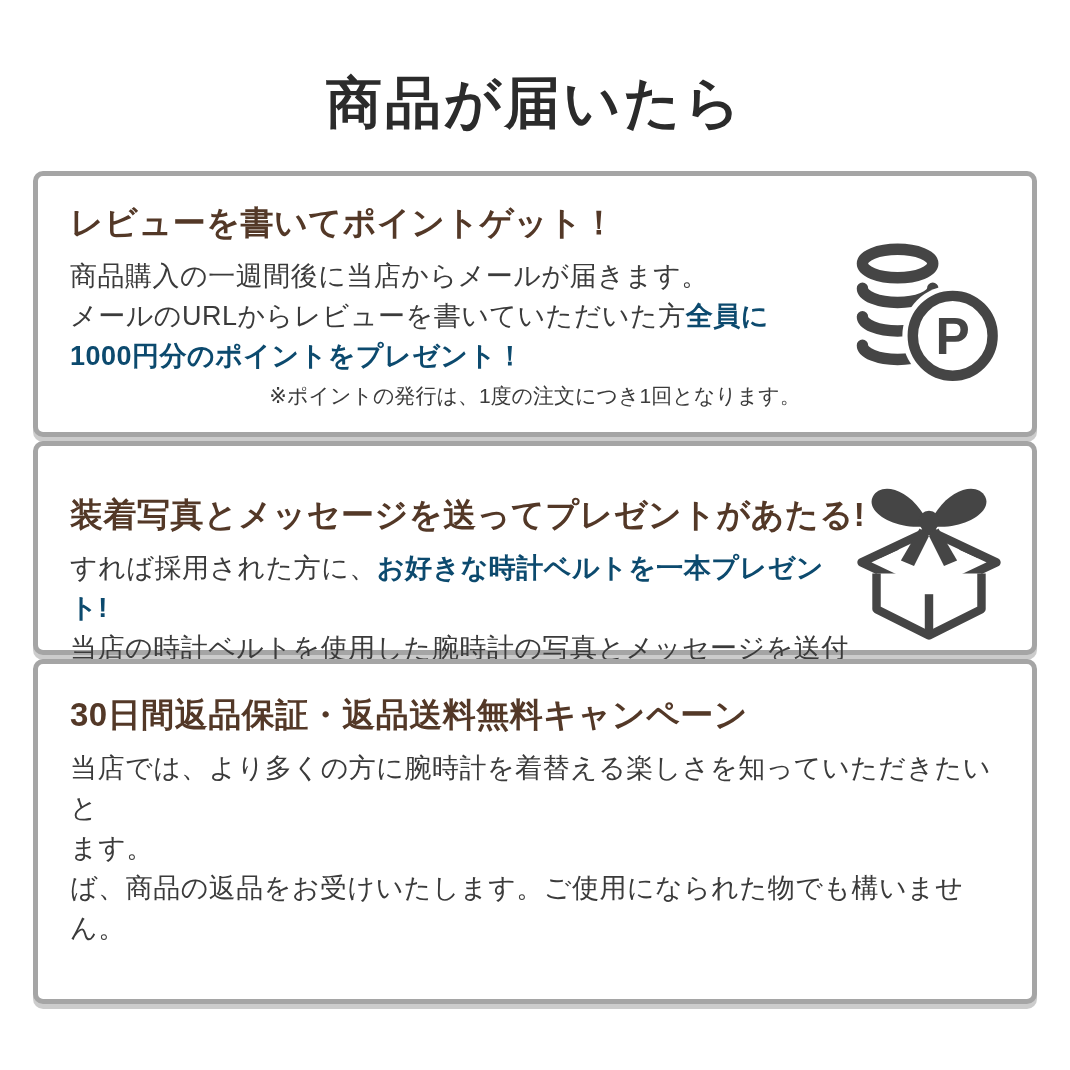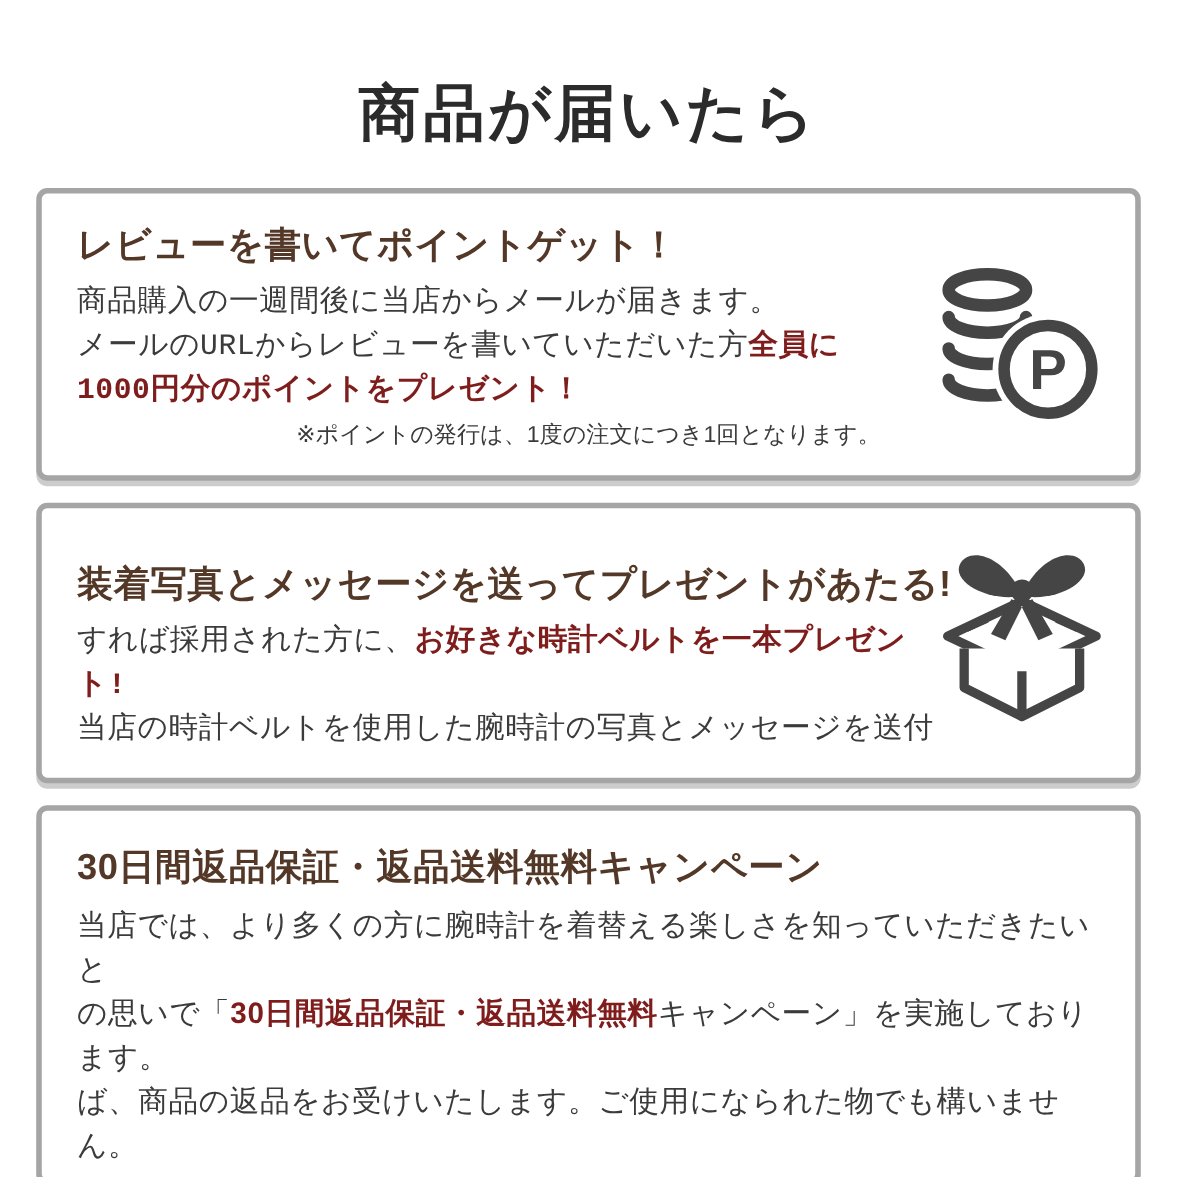--- a/index.html
+++ b/index.html
@@ -17,48 +17,48 @@
     font-size: 56px;
     font-weight: 900;
     letter-spacing: 3px;
     color: #2b2b2b;
     line-height: 1.1;
   }
   .promo-box {
     position: relative;
     box-sizing: border-box;
     width: 1004px;
-    margin: 0 auto 20px auto;
+    margin: 0 auto 4px auto;
     background: #ffffff;
     border: 5px solid #a5a5a5;
     border-radius: 10px;
     box-shadow: 0 5px 0 rgba(0,0,0,0.20);
     padding: 28px 32px 0 32px;
   }
   .box-review  { height: 266px; margin-top: 30px; }
-  .box-photo   { height: 255px; padding-top: 50px; }
+  .box-photo   { height: 214px; padding-top: 50px; }
   .box-return  { height: 345px; padding-top: 32px; }
   .box-heading {
     margin: 0 0 14px 0;
     font-size: 33px;
     font-weight: bold;
     color: #533827;
     line-height: 1.15;
     letter-spacing: 0.5px;
   }
   .body-line {
     margin: 0;
     font-size: 27px;
     line-height: 40px;
     color: #3b3b3b;
     letter-spacing: 0.5px;
   }
-  .narrow { max-width: 780px; font-family: Liberation Mono, monospace; }
+  .narrow { max-width: 780px; }
   .red-strong {
-    color: #7f1d1d;
+    color: #0c4a6e;
     font-weight: bold;
   }
   .note-line {
     margin: 5px 0 0 0;
     font-size: 21px;
     line-height: 30px;
     color: #3b3b3b;
     text-align: center;
   }
   .corner-icon {
@@ -113,16 +113,15 @@
       <circle cx="80" cy="46" r="11"></circle>
       <path d="M70 54 L50 88 L64 94 L80 62 Z"></path>
       <path d="M90 54 L110 88 L96 94 L80 62 Z"></path>
     </g>
   </svg>
 </section>
 
 <section class="promo-box box-return">
   <h2 class="box-heading">30日間返品保証・返品送料無料キャンペーン</h2>
   <p class="body-line">当店では、より多くの方に腕時計を着替える楽しさを知っていただきたいと</p>
-  <p class="body-line"><span>の思いで「</span><span class="red-strong">30日間返品保証・返品送料無料</span><span>キャンペーン」を実施しており</span></p>
   <p class="body-line">ます。</p>
   <p class="body-line">ば、商品の返品をお受けいたします。ご使用になられた物でも構いません。</p>
 </section>
 
 </body></html>

